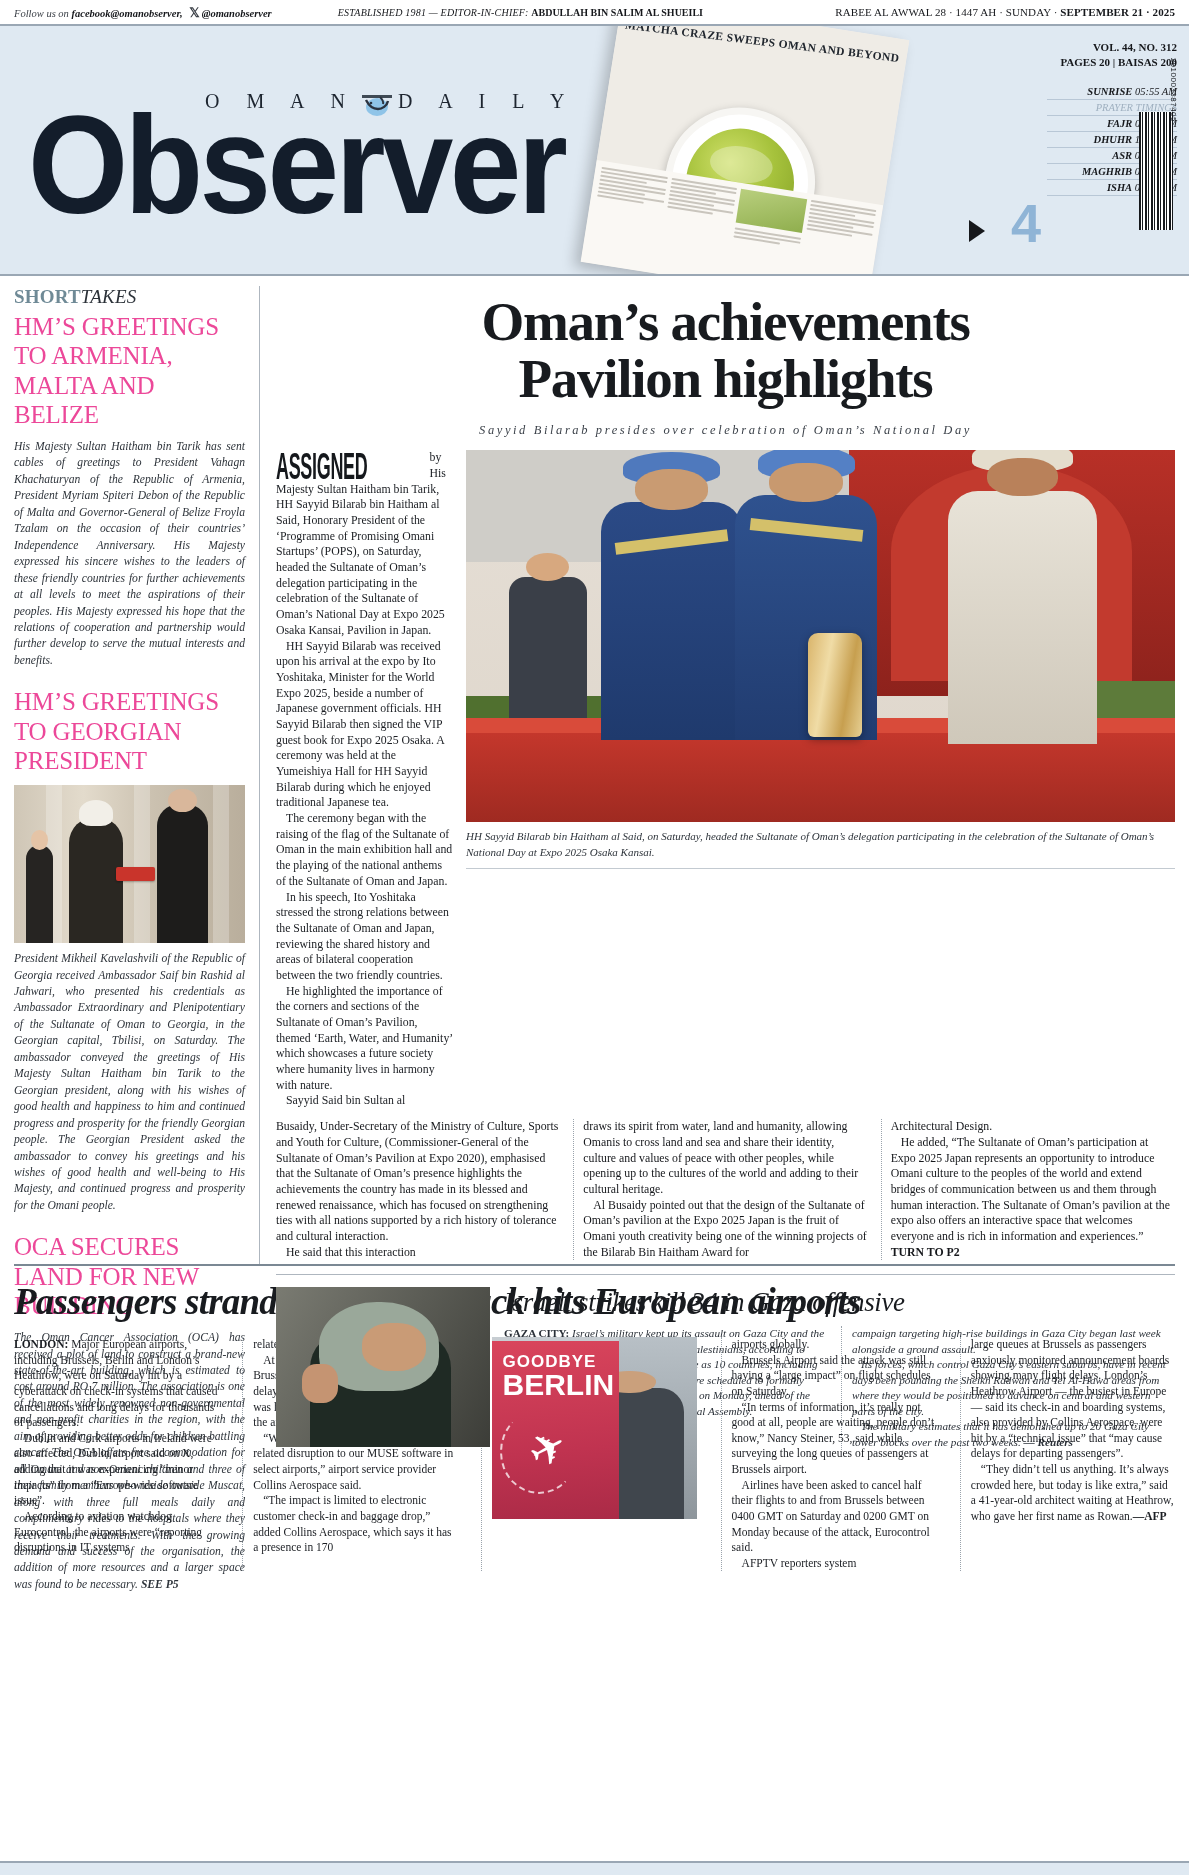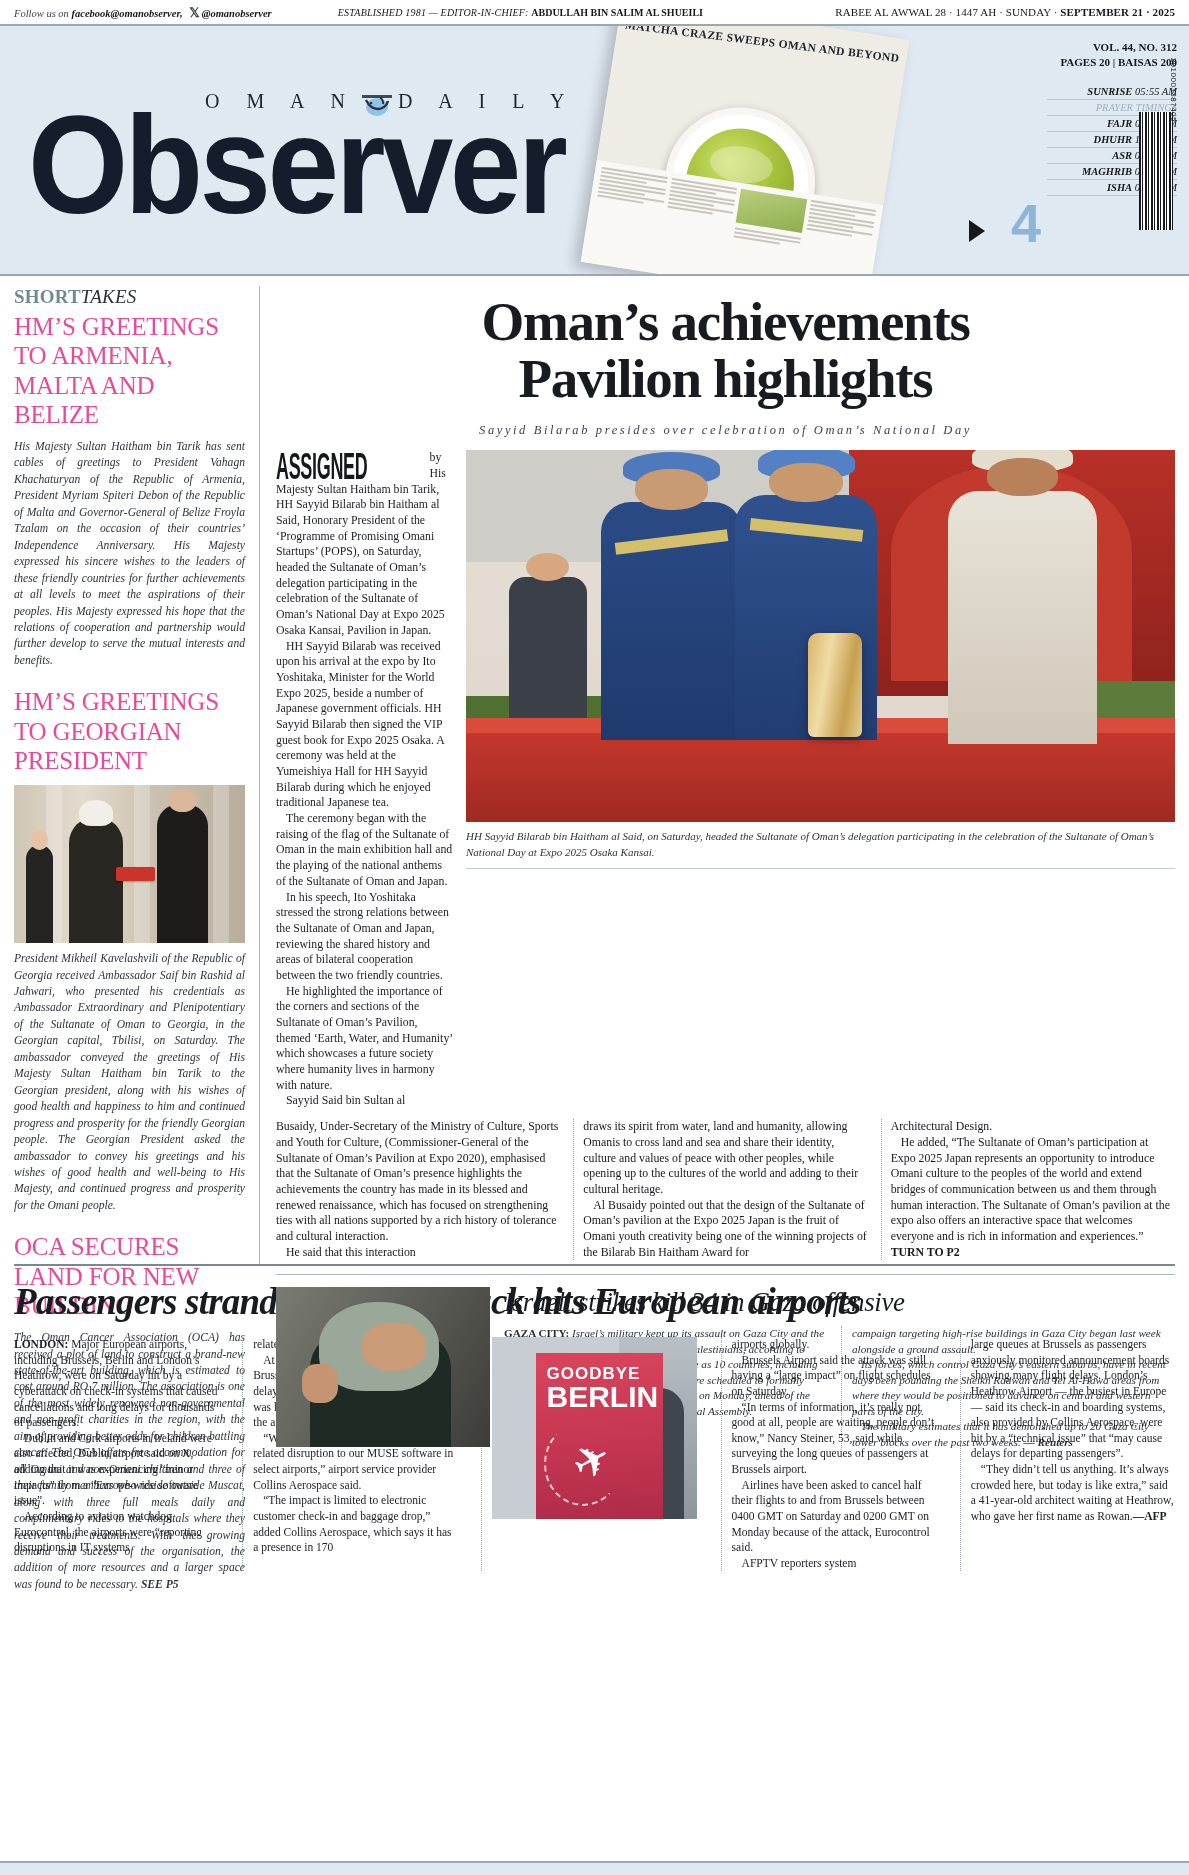--- a/index.html
+++ b/index.html
@@ -347,21 +347,21 @@
     color:#1b1e23;
   }
   .cyber-cols .c:first-child{ border-left:none; padding-left:0; }
   .cyber-cols p{ margin:0; text-indent:10px; }
   .cyber-cols p:first-child{ text-indent:0; }
   .cyber-cols b{ font-weight:700; }
   .cyber-photo{
     width:100%; height:182px; position:relative; overflow:hidden;
     background:#c7cdd2;
   }
-  .cp-board{position:absolute;left:0;top:16px;width:62%;height:100%;background:linear-gradient(175deg,#d9455c 0%,#c03350 60%,#a92a46 100%);margin-left:44px;}
+  .cp-board{position:absolute;left:0;top:4px;width:62%;height:100%;background:linear-gradient(175deg,#d9455c 0%,#c03350 60%,#a92a46 100%);}
   .cp-goodbye{
     position:absolute;left:8%;top:7%;width:84%;
     font-family:"Liberation Sans",sans-serif;
     color:#fff; font-weight:700; line-height:.98;
   }
   .cp-goodbye .g1{ font-size:17px; letter-spacing:1px;}
   .cp-goodbye .g2{ font-size:30px; letter-spacing:0px;}
   .cp-plane{
     position:absolute; left:30%; top:48%;
     font-size:44px; color:#fff;

